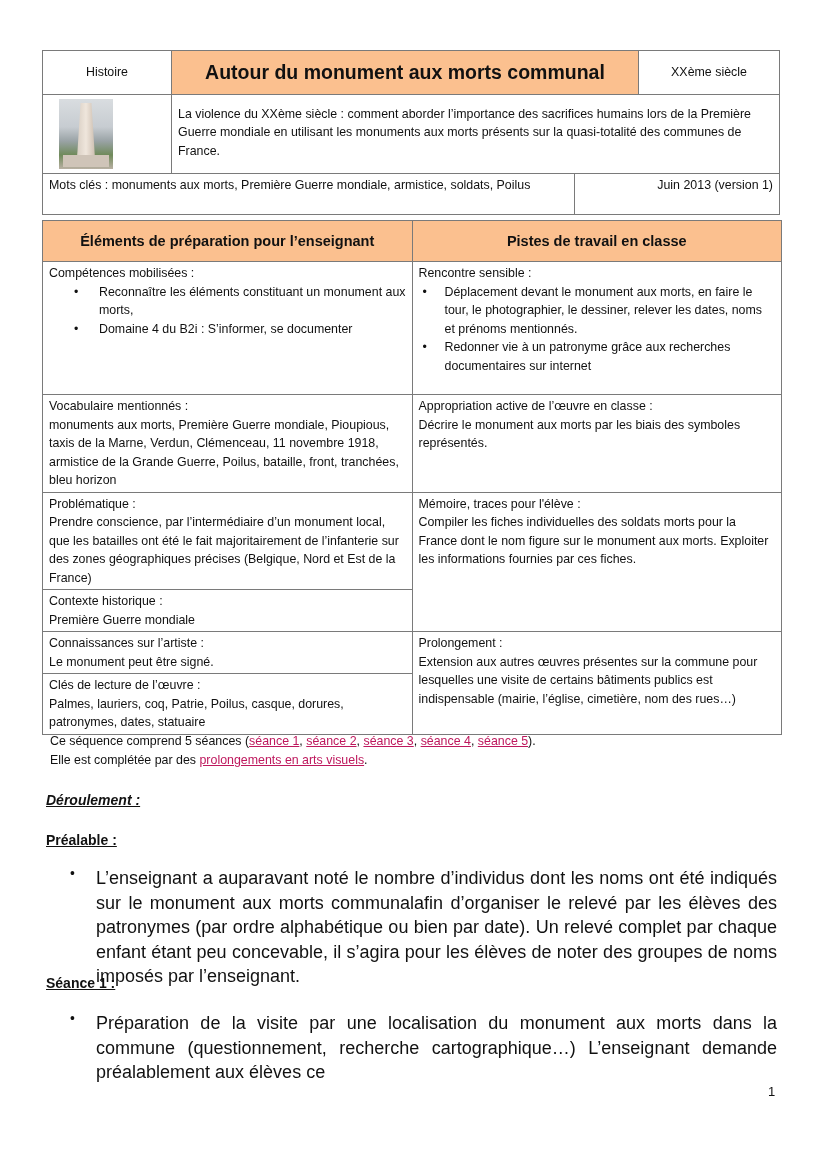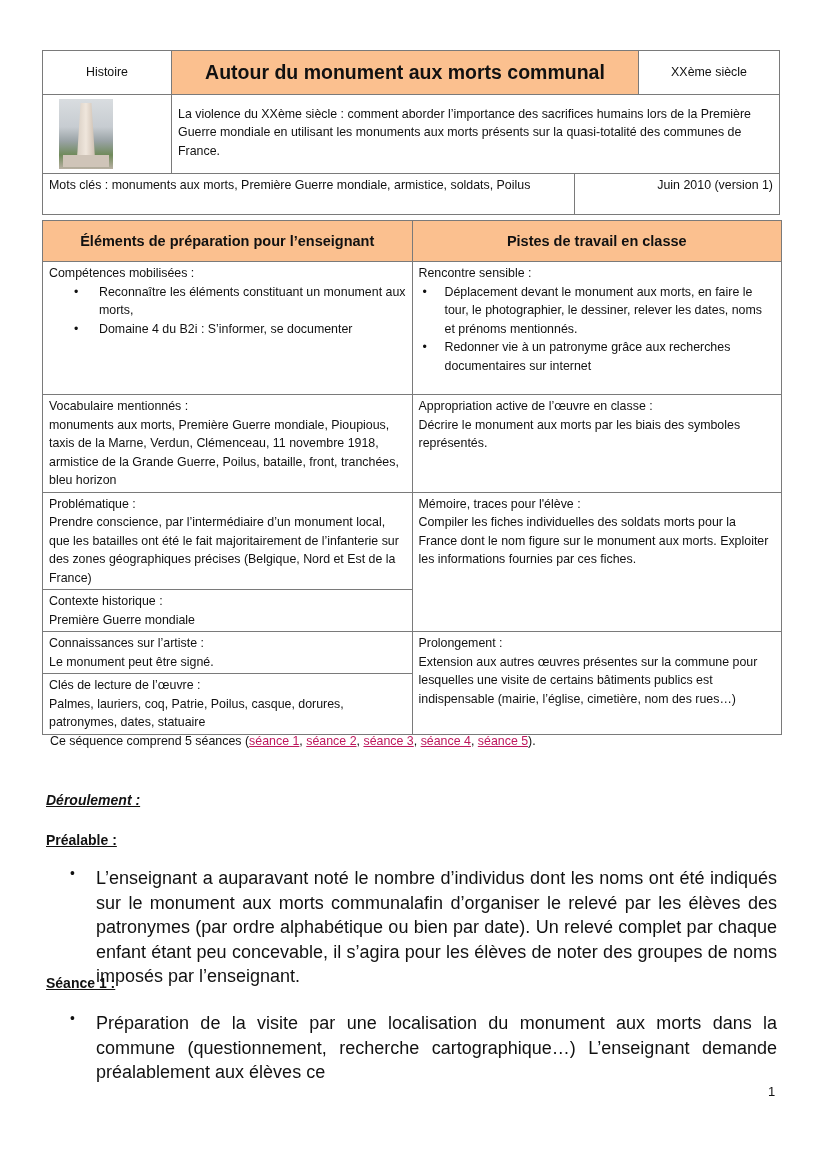--- a/index.html
+++ b/index.html
@@ -51,21 +51,21 @@
       <td class="pic">
         <div class="photo">
               <div class="stele"></div>
               <div class="base"></div>
             </div>
       </td>
       <td class="desc" colspan="3">La violence du XXème siècle : comment aborder l’importance des sacrifices humains lors de la Première Guerre mondiale en utilisant les monuments aux morts présents sur la quasi-totalité des communes de France.</td>
     </tr>
     <tr>
       <td colspan="2" style="height:36px">Mots clés : monuments aux morts, Première Guerre mondiale, armistice, soldats, Poilus</td>
-      <td class="date" colspan="2">Juin 2010 (version 1)</td>
+      <td class="date" colspan="2">Juin 2013 (version 1)</td>
     </tr>
   </tbody>
     </table>
 
   <table class="main">
     <tbody>
         <tr>
       <th>Éléments de préparation pour l’enseignant</th>
       <th>Pistes de travail en classe</th>
     </tr>
@@ -127,20 +127,23 @@
         <div>Palmes, lauriers, coq, Patrie, Poilus, casque, dorures, patronymes, dates, statuaire</div>
       </td>
     </tr>
   </tbody>
     </table>
 
   <div class="seq">
     <div>
       <span>Ce séquence comprend 5 séances (</span><a class="lk">séance 1</a><span>, </span><a class="lk">séance 2</a><span>, </span><a class="lk">séance 3</a><span>, </span><a class="lk">séance 4</a><span>, </span><a class="lk">séance 5</a><span>).</span>
     </div>
+    <div>
+      <span>Elle est complétée par des </span><a class="lk">prolongements en arts visuels</a><span>.</span>
+    </div>
   </div>
 
   <div class="h" style="top:792px;font-style:italic">Déroulement :</div>
   <div class="h" style="top:832px">Préalable :</div>
   <div class="dot" style="top:866px">•</div>
   <div class="para" style="top:866px">L’enseignant a auparavant noté le nombre d’individus dont les noms ont été indiqués sur le monument aux morts communalafin d’organiser le relevé par les élèves des patronymes (par ordre alphabétique ou bien par date). Un relevé complet par chaque enfant étant peu concevable, il s’agira pour les élèves de noter des groupes de noms imposés par l’enseignant.</div>
 
   <div class="h" style="top:975px">Séance 1 :</div>
   <div class="dot" style="top:1011px">•</div>
   <div class="para" style="top:1011px">Préparation de la visite par une localisation du monument aux morts dans la commune (questionnement, recherche cartographique…) L’enseignant demande préalablement aux élèves ce</div>

